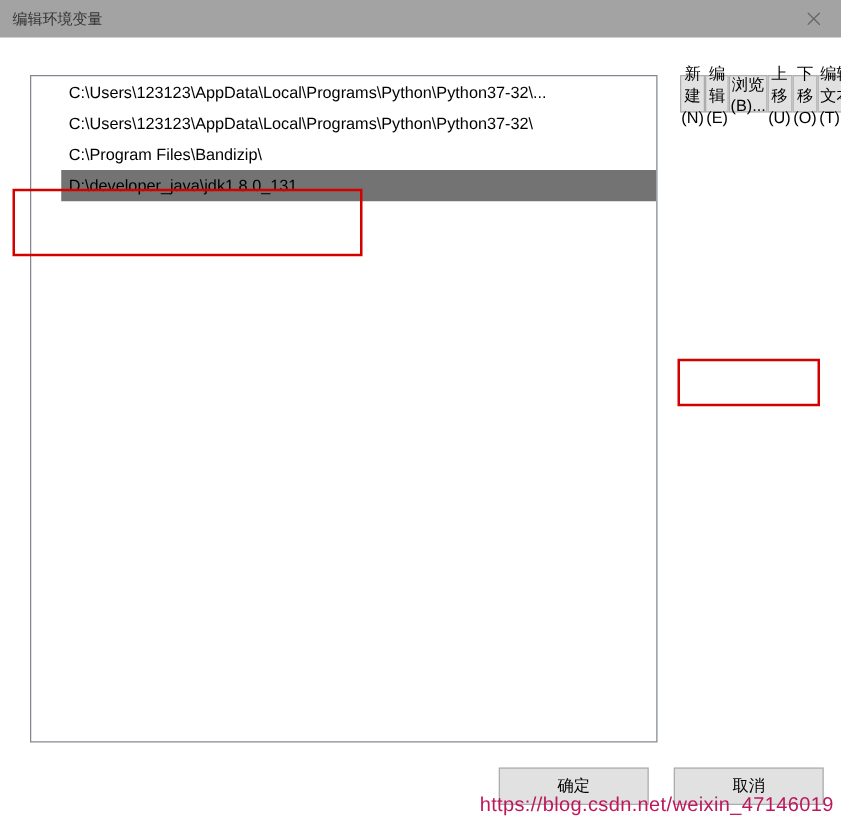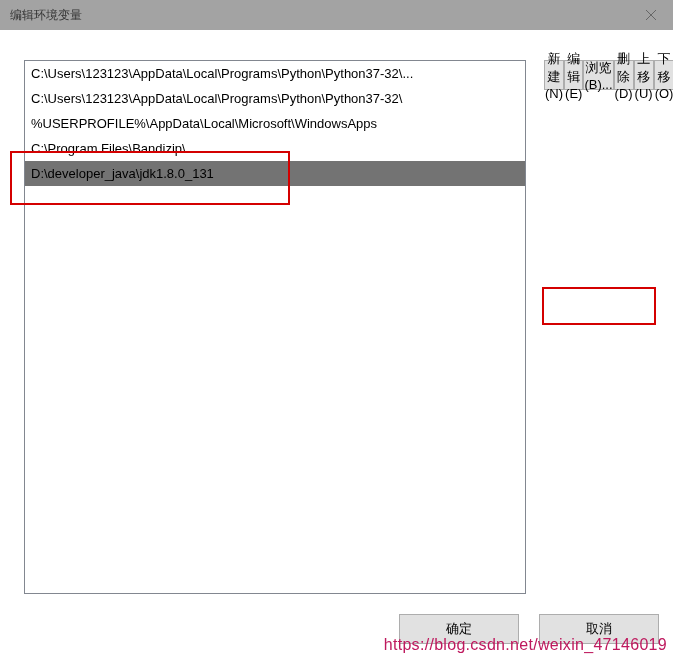--- a/index.html
+++ b/index.html
@@ -6,21 +6,21 @@
     body { background: #fff; width: 673px; height: 658px; position: relative; overflow: hidden; }
     
     .titlebar { height: 30px; display: flex; align-items: center; padding-left: 10px; background: #a3a3a3; }
     .titlebar-title { color: #333; font-size: 12px; }
     .close-btn { margin-left: auto; width: 45px; height: 30px; display: flex; align-items: center; justify-content: center; cursor: pointer; }
     .close-btn svg { stroke: #666; stroke-width: 1; }
     
     .content { padding: 30px 12px 12px 24px; display: flex; gap: 18px; }
     
     .listbox { width: 502px; height: 534px; border: 1px solid #828790; background: #fff; overflow: hidden; }
-    .list-item { height: 25px; line-height: 25px; padding: 0 6px; color: #000; white-space: nowrap; overflow: hidden; }
+    .list-item { height: 25px; line-height: 25px; padding: 0 6px; color: #000; white-space: nowrap; overflow: hidden; margin-left: 24px; }
     .list-item.selected { background: #737373; }
     
     .button-col { display: flex; flex-direction: row; gap: 0; width: 104px; }
     .win-btn { width: 104px; height: 30px; background: #e1e1e1; border: 1px solid #adadad; color: #000; cursor: pointer; display: flex; align-items: center; justify-content: center; margin-bottom: 0; }
     
     .gap-sm { height: 24px; }
     .gap-lg { height: 48px; }
     
     .footer { position: absolute; bottom: 14px; right: 14px; display: flex; gap: 20px; }
     .footer .win-btn { width: 120px; }
@@ -40,33 +40,31 @@
         <line x1="0" y1="0" x2="10" y2="10"></line>
         <line x1="10" y1="0" x2="0" y2="10"></line>
       </svg>
   </div>
 </div>
 
 <div class="content">
   <div class="listbox">
     <div class="list-item">C:\Users\123123\AppData\Local\Programs\Python\Python37-32\...</div>
     <div class="list-item">C:\Users\123123\AppData\Local\Programs\Python\Python37-32\</div>
-    <div class="list-item">%USERPROFILE%\AppData\Local\Microsoft\WindowsApps</div>
     <div class="list-item">C:\Program Files\Bandizip\</div>
     <div class="list-item selected">D:\developer_java\jdk1.8.0_131</div>
   </div>
 
   <div class="button-col">
     <button class="win-btn">新建(N)</button>
     <div class="gap-sm"></div>
     <button class="win-btn">编辑(E)</button>
     <div class="gap-sm"></div>
     <button class="win-btn">浏览(B)...</button>
     <div class="gap-sm"></div>
-    <button class="win-btn">删除(D)</button>
     <div class="gap-lg"></div>
     <button class="win-btn">上移(U)</button>
     <div class="gap-sm"></div>
     <button class="win-btn">下移(O)</button>
     <div class="gap-lg"></div>
     <button class="win-btn">编辑文本(T)...</button>
   </div>
 </div>
 
 <div class="footer">

